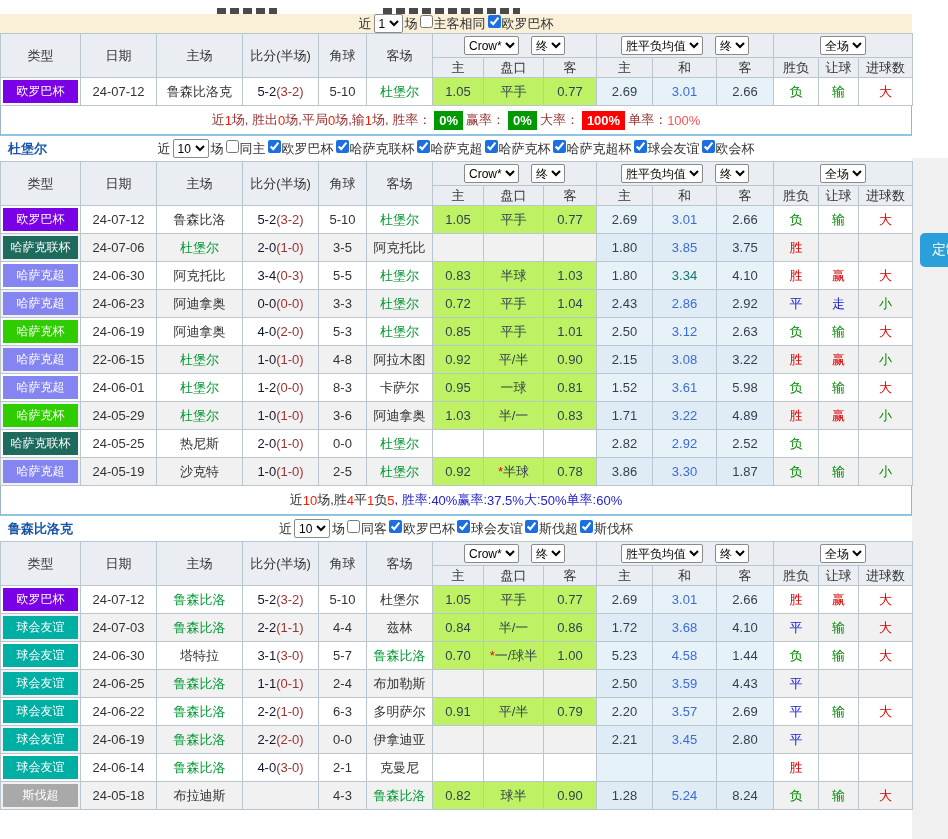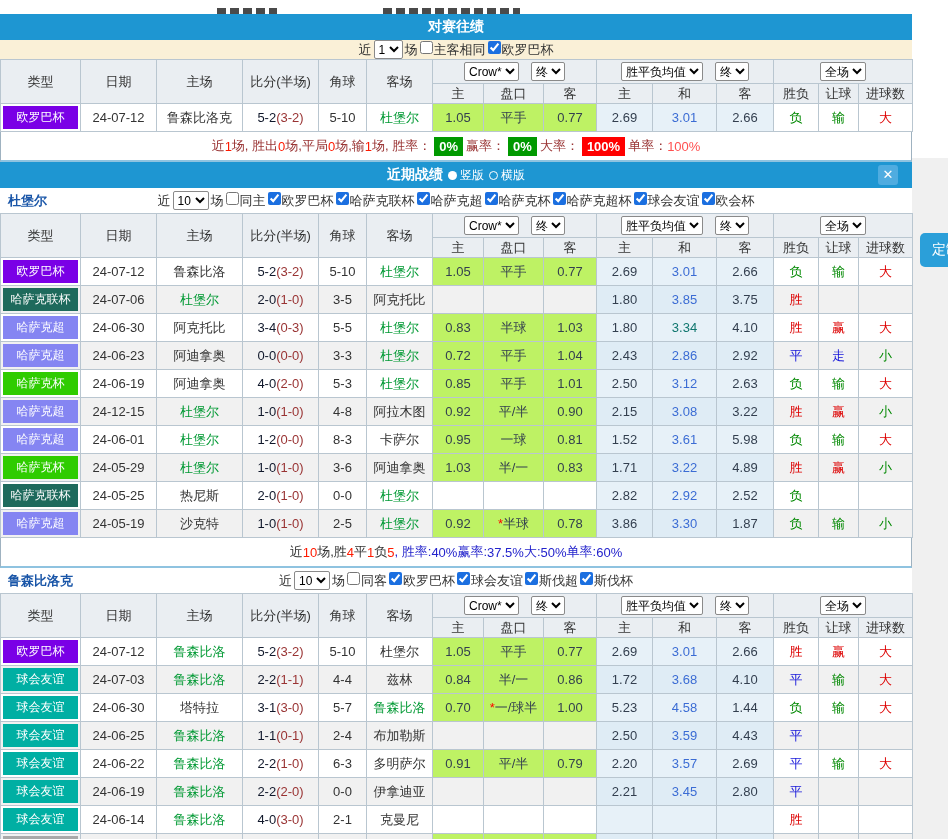--- a/index.html
+++ b/index.html
@@ -57,23 +57,20 @@
 
 <div class="topstrip">
   <div class="remn r1"></div>
   <div class="remn r2"></div>
 </div>
 <div class="gutter"></div>
 <button class="pin">定制</button>
 
 <div class="content">
 
-  <div class="bluebar">
-    <span>对赛往绩</span>
-  </div>
 
   <div class="creamrow">
     <span class="filters">
       <span>近</span>
       <select><option>1</option></select>
       <span>场</span>
       <label class="ck">
         <input type="checkbox" style="">
         <span>主客相同</span>
       </label>
@@ -166,32 +163,20 @@
       <span class="s-l1"> 场, 胜率：</span>
       <span class="s-bgG">0%</span>
       <span class="s-l1">赢率：</span>
       <span class="s-bgG">0%</span>
       <span class="s-l1">大率：</span>
       <span class="s-bgR">100%</span>
       <span class="s-l1">单率：</span>
       <span class="s-pk">100%</span>
     </div>
 
-  <div class="bluebar">
-    <span>近期战绩</span>
-    <span class="radio">
-      <i class="dot"></i>
-      <em style="font-style:normal">竖版</em>
-    </span>
-    <span class="radio">
-      <i class="ring"></i>
-      <em style="font-style:normal">横版</em>
-    </span>
-    <span class="closex">✕</span>
-  </div>
 
   <div class="teamrow">
     <b class="teamname">杜堡尔</b>
     <span class="filters">
       <span>近</span>
       <select><option>10</option></select>
       <span>场</span>
       <label class="ck">
         <input type="checkbox" style="">
         <span>同主</span>
@@ -362,21 +347,21 @@
           <td class="avg" style="color: rgb(59, 108, 212);">3.12</td>
           <td class="avg">2.63</td>
           <td class="res-g">负</td>
           <td class="res-g">输</td>
           <td class="res-r">大</td>
         </tr>
         <tr class="even">
           <td class="type">
             <span class="badge" style="background:#8585F2">哈萨克超</span>
           </td>
-          <td>24-12-15</td>
+          <td>22-06-15</td>
           <td class="tG">杜堡尔</td>
           <td><span class="s">1-0</span><span class="h">(1-0)</span></td>
           <td>4-8</td>
           <td>阿拉木图</td>
           <td class="crow">0.92</td>
           <td class="crow hc">平/半</td>
           <td class="crow">0.90</td>
           <td class="avg">2.15</td>
           <td class="avg" style="color: rgb(59, 108, 212);">3.08</td>
           <td class="avg">3.22</td>

